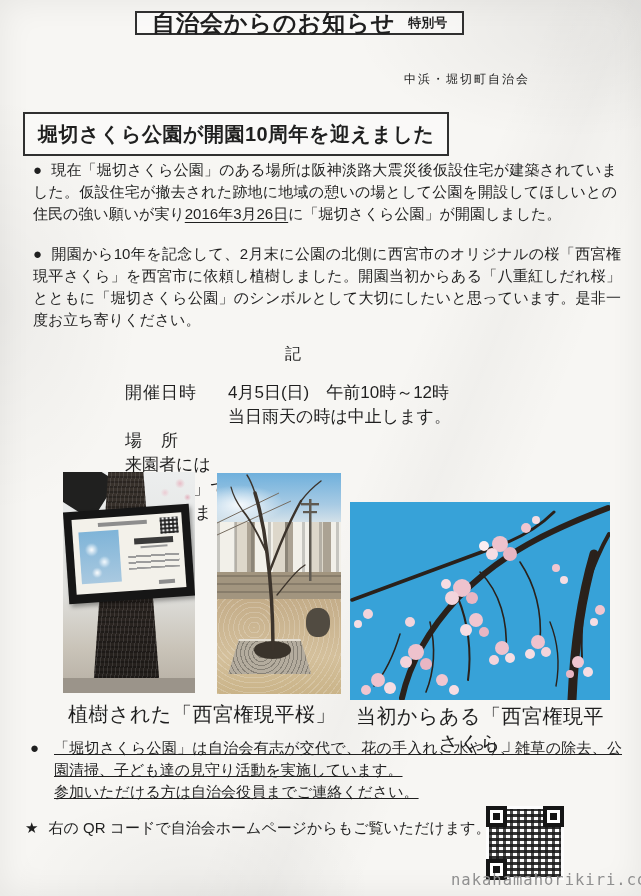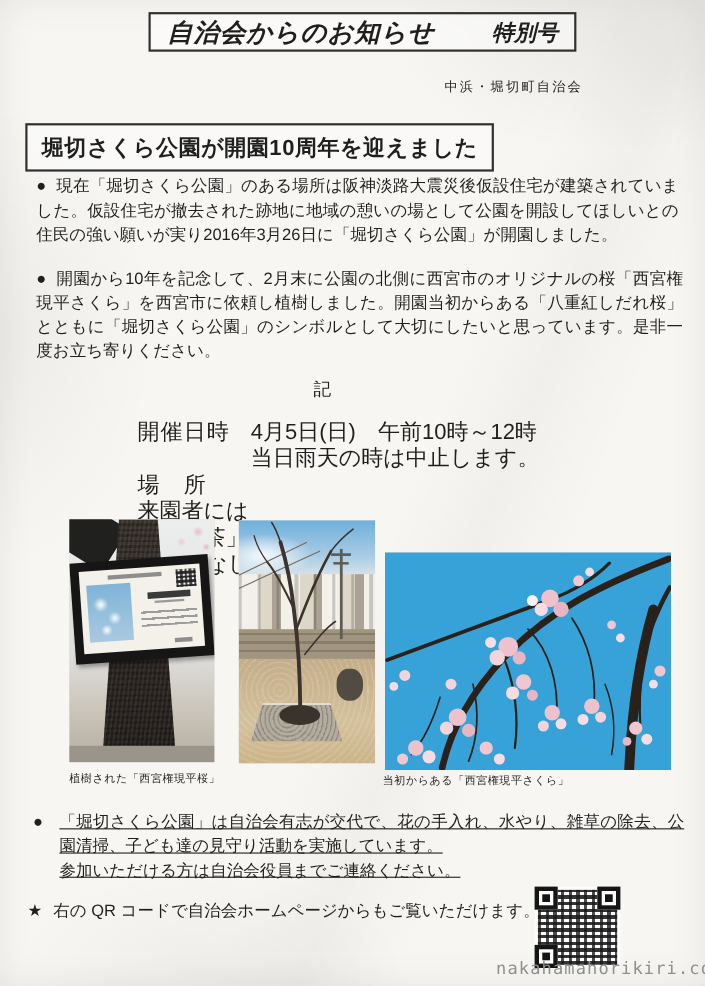--- a/index.html
+++ b/index.html
@@ -13,47 +13,47 @@
       radial-gradient(ellipse 200px 300px at 0% 34%, rgba(0,0,0,0.045), transparent 70%),
       radial-gradient(ellipse 260px 140px at 30% 99%, rgba(0,0,0,0.04), transparent 70%),
       linear-gradient(112deg, transparent 55%, rgba(0,0,0,0.028) 63%, transparent 72%),
       #f7f6f3;
     box-shadow: inset 0 0 34px rgba(0,0,0,0.07);
   }
   .abs { position:absolute; }
 
   
   .title-box {
-    left:135px; top:11px; height:36px;
-    display:flex; align-items:center; gap:28px; padding:0 15px;
-    border:2px solid #303030; background:rgba(255,255,255,0.45);font-style:italic;
+    left:135px; top:11px; height:24px;
+    display:flex; align-items:center; gap:13px; padding:0 15px;
+    border:2px solid #303030; background:rgba(255,255,255,0.45);
   }
   .title-main { font-size:23px; font-weight:bold; letter-spacing:1px; }
-  .title-suffix { font-size:20px; font-weight:bold;margin-left:24px; }
+  .title-suffix { font-size:13px; font-weight:bold; }
   .org-name { left:404px; top:71px; font-size:12px; letter-spacing:2px; }
 
   .heading-box {
     left:23px; top:112px; padding:7px 13px 6px;
     border:2px solid #303030; background:rgba(255,255,255,0.4);
     font-size:20px; font-weight:bold; letter-spacing:0.5px;
   }
 
   
   .para { font-size:15px; line-height:22px; text-align:justify; }
   .p1 { left:33px; top:159px; width:584px; }
   .p2 { left:33px; top:243px; width:588px; }
   .bullet { margin-right:9px; }
-  .u-date { text-underline-offset:3px; }
+  .u-date { text-decoration:underline; text-underline-offset:3px; }
 
   .kiri { left:285px; top:344px; font-size:16px; letter-spacing:2px; }
 
   .schedule {
     left:125px; top:381px; width:430px;
     display:grid; grid-template-columns:103px 1fr;
-    font-size:20px; line-height:24px;
+    font-size:17px; line-height:24px;
   }
   .sched-label { letter-spacing:1px; }
 
   
   .photo { overflow:hidden; background:#dcdcd8; }
   .photo1 { left:63px;  top:472px; width:132px; height:221px; }
   .photo2 { left:217px; top:473px; width:124px; height:221px; }
   .photo3 { left:350px; top:502px; width:260px; height:198px; }
 
   
@@ -120,21 +120,21 @@
       #b4ac9e;
     box-shadow:inset 0 2px 0 #e4ded2; }
   .p2-treebase { position:absolute; left:30%; top:76%; width:30%; height:8%;
     background:#3a332b; border-radius:50%; }
   .p2-bush { position:absolute; right:9%; top:61%; width:19%; height:13%;
     background:#514b41; border-radius:45%; }
 
   
   .photo3 svg, .photo2 svg { position:absolute; inset:0; }
 
-  .caption { text-align:left; font-size:10px; letter-spacing:0.5px; }
+  .caption { text-align:center; font-size:20px; letter-spacing:0.5px; }
   .cap1 { left:63px; top:701px; width:278px; }
   .cap2 { left:348px; top:703px; width:264px; }
 
   .p3 { left:30px; top:737px; width:592px; }
   .p3 .p3-bullet { position:absolute; left:0; top:0; }
   .p3 .p3-body { display:block; padding-left:24px;text-decoration:underline; }
 
   .star-line { left:25px; top:819px; font-size:15px; }
   .star { margin-right:10px; }
 

